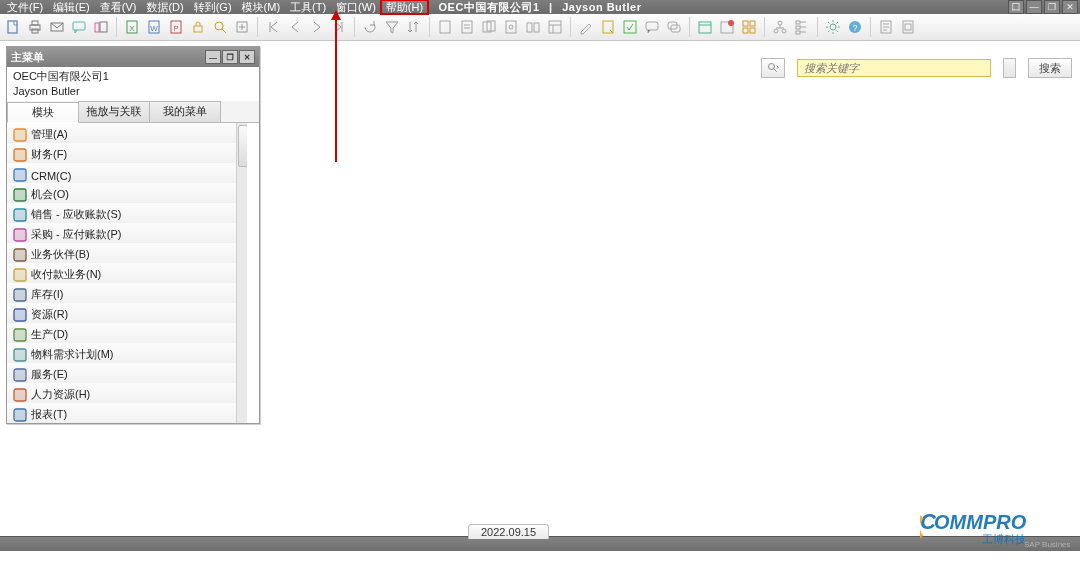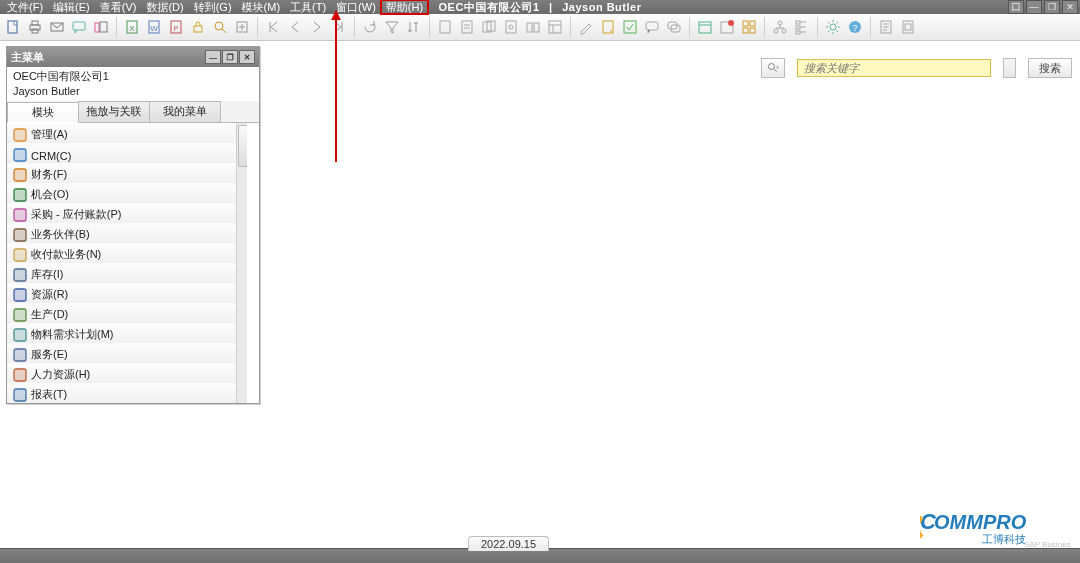--- a/index.html
+++ b/index.html
@@ -31,21 +31,21 @@
   .tabs{display:flex;border-bottom:1px solid #b9b9b9;background:#f3f3f3}
   .tab{flex:0 0 auto;width:62px;text-align:center;padding:2px 4px;border:1px solid #b9b9b9;border-bottom:none;margin-right:-1px;background:linear-gradient(#f0f0f0,#dedede);font-size:11px}
   .tab.active{background:linear-gradient(#ffffff,#f8f8f8);font-weight:normal;position:relative;top:1px;border-bottom:1px solid #fff}
   .modules{max-height:360px;overflow:hidden;border-right:12px solid transparent;position:relative}
   .mod{display:flex;align-items:flex-end;height:19px;padding:0 6px;gap:4px;border-bottom:1px solid #f0f0f0;background:linear-gradient(#fcfcfc,#f2f2f2)}
   .mod .ico{width:14px;height:14px;display:block}
   .mod .lbl{font-size:11px;color:#222}
   .mod-scroll{position:absolute;right:0;top:0;width:10px;height:100%;background:#e9e9e9;border-left:1px solid #cfcfcf}
   .mod-scroll .thumb{position:absolute;top:2px;left:1px;width:8px;height:40px;background:linear-gradient(#fafafa,#dcdcdc);border:1px solid #bbb;border-radius:2px}
   
-  .status{position:absolute;left:0;right:0;bottom:0;height:14px;background:linear-gradient(#838383,#6e6e6e);border-top:1px solid #555}
+  .status{position:absolute;left:0;right:0;bottom:12px;height:14px;background:linear-gradient(#838383,#6e6e6e);border-top:1px solid #555}
   .status .date{position:absolute;left:468px;bottom:12px;background:linear-gradient(#fdfdfd,#eaeaea);border:1px solid #bcbcbc;border-bottom:none;border-radius:4px 4px 0 0;padding:1px 12px;font-size:11px;color:#333}
   
   .wm{position:absolute;right:10px;bottom:12px;opacity:.9}
   
   .arrow{position:absolute;left:334px;top:12px;pointer-events:none}
   .arrow svg{overflow:visible}
 </style>
 </head>
 <body>
 
@@ -347,38 +347,45 @@
 
     <div class="mod">
         <span class="ico"><svg viewBox="0 0 14 14">
             <rect x="1" y="1" width="12" height="12" rx="2" fill="#e08c2e" opacity="0.25"></rect>
             <rect x="1" y="1" width="12" height="12" rx="2" fill="none" stroke="#e08c2e" stroke-width="1.3"></rect>
           </svg></span>
         <span class="lbl">管理(A)</span>
       </div>
       <div class="mod">
         <span class="ico"><svg viewBox="0 0 14 14">
+            <rect x="1" y="1" width="12" height="12" rx="2" fill="#d37a1a" opacity="0.25"></rect>
+            <rect x="1" y="1" width="12" height="12" rx="2" fill="none" stroke="#d37a1a" stroke-width="1.3"></rect>
+          </svg></span>
+        <span class="lbl">财务(F)</span>
+      </div>
+      <div class="mod">
+        <span class="ico"><svg viewBox="0 0 14 14">
             <rect x="1" y="1" width="12" height="12" rx="2" fill="#3a7bbf" opacity="0.25"></rect>
             <rect x="1" y="1" width="12" height="12" rx="2" fill="none" stroke="#3a7bbf" stroke-width="1.3"></rect>
           </svg></span>
         <span class="lbl">CRM(C)</span>
       </div>
       <div class="mod">
         <span class="ico"><svg viewBox="0 0 14 14">
-            <rect x="1" y="1" width="12" height="12" rx="2" fill="#d37a1a" opacity="0.25"></rect>
-            <rect x="1" y="1" width="12" height="12" rx="2" fill="none" stroke="#d37a1a" stroke-width="1.3"></rect>
-          </svg></span>
-        <span class="lbl">财务(F)</span>
-      </div>
-      <div class="mod">
-        <span class="ico"><svg viewBox="0 0 14 14">
             <rect x="1" y="1" width="12" height="12" rx="2" fill="#2e7f3d" opacity="0.25"></rect>
             <rect x="1" y="1" width="12" height="12" rx="2" fill="none" stroke="#2e7f3d" stroke-width="1.3"></rect>
           </svg></span>
         <span class="lbl">机会(O)</span>
+      </div>
+      <div class="mod">
+        <span class="ico"><svg viewBox="0 0 14 14">
+            <rect x="1" y="1" width="12" height="12" rx="2" fill="#2a8aa6" opacity="0.25"></rect>
+            <rect x="1" y="1" width="12" height="12" rx="2" fill="none" stroke="#2a8aa6" stroke-width="1.3"></rect>
+          </svg></span>
+        <span class="lbl">销售 - 应收账款(S)</span>
       </div>
       <div class="mod">
         <span class="ico"><svg viewBox="0 0 14 14">
             <rect x="1" y="1" width="12" height="12" rx="2" fill="#b84c9a" opacity="0.25"></rect>
             <rect x="1" y="1" width="12" height="12" rx="2" fill="none" stroke="#b84c9a" stroke-width="1.3"></rect>
           </svg></span>
         <span class="lbl">采购 - 应付账款(P)</span>
       </div>
       <div class="mod">
         <span class="ico"><svg viewBox="0 0 14 14">

